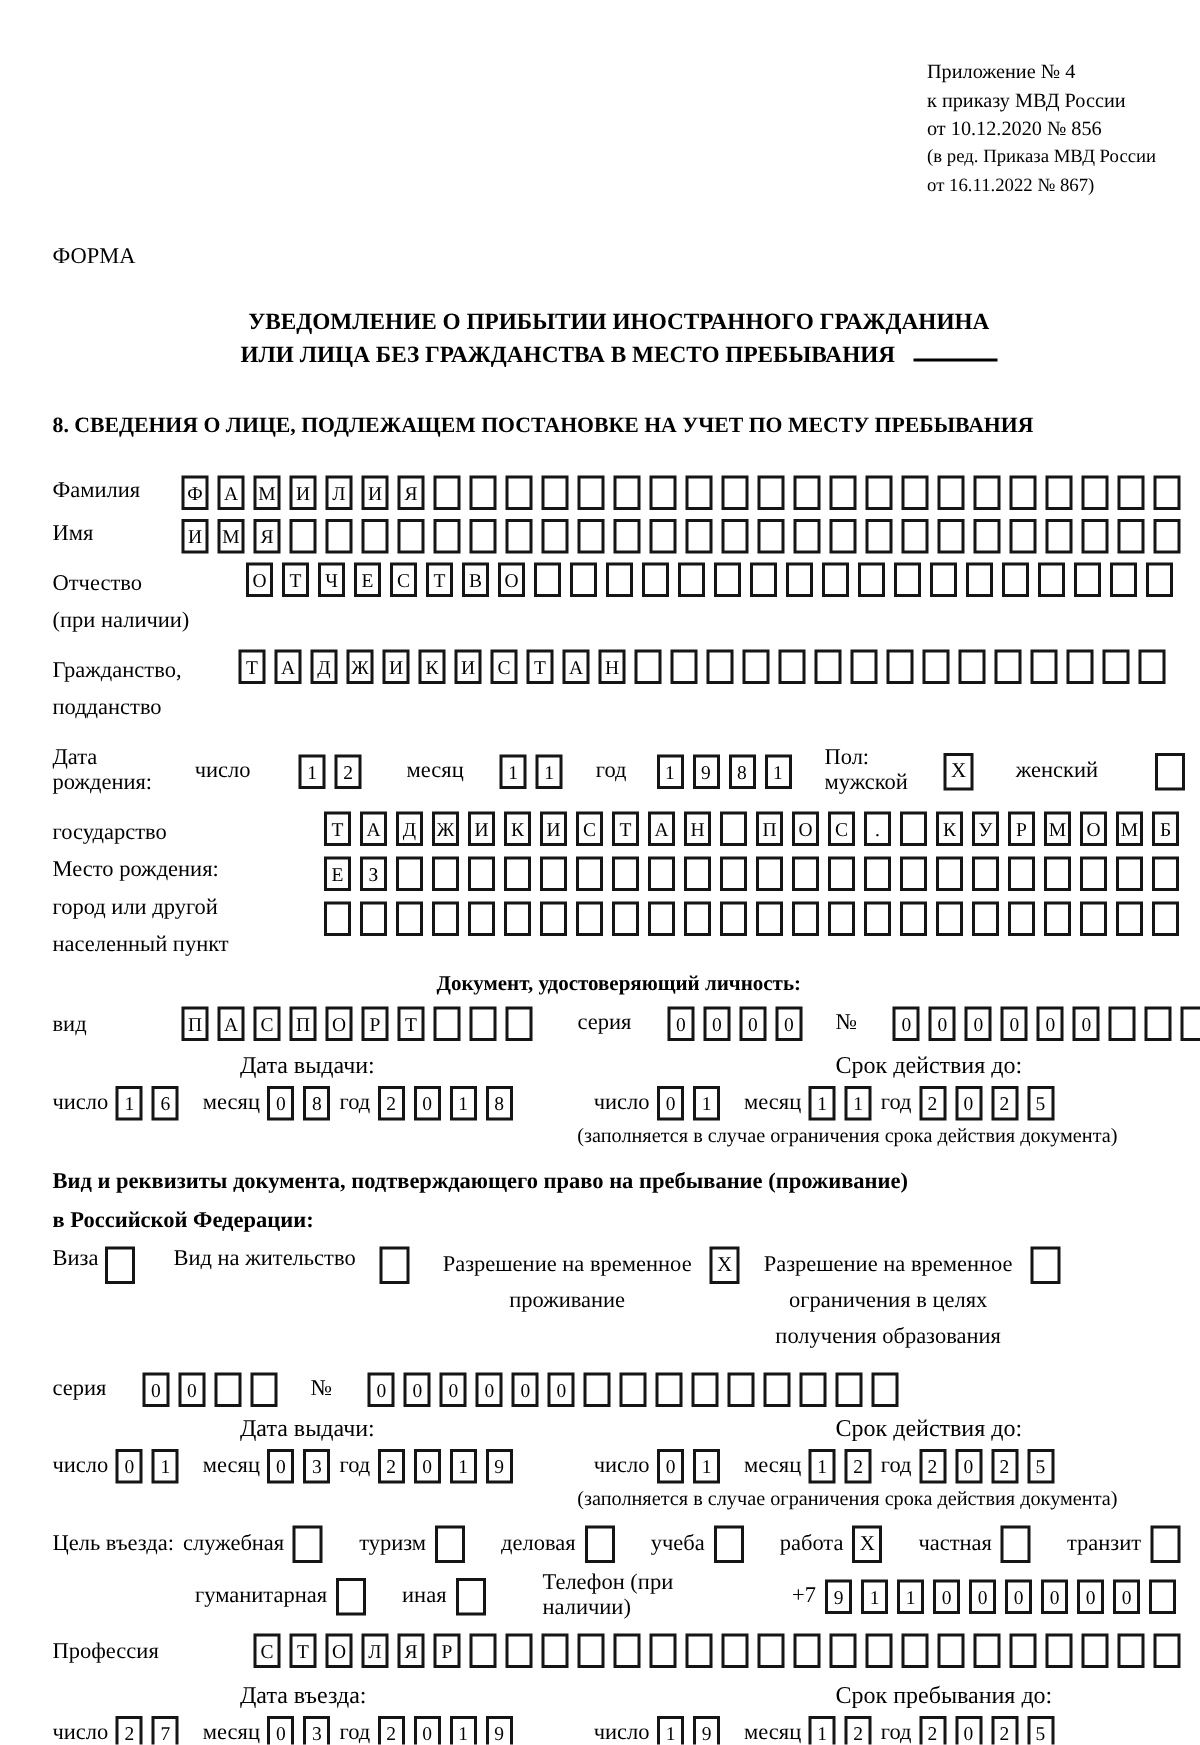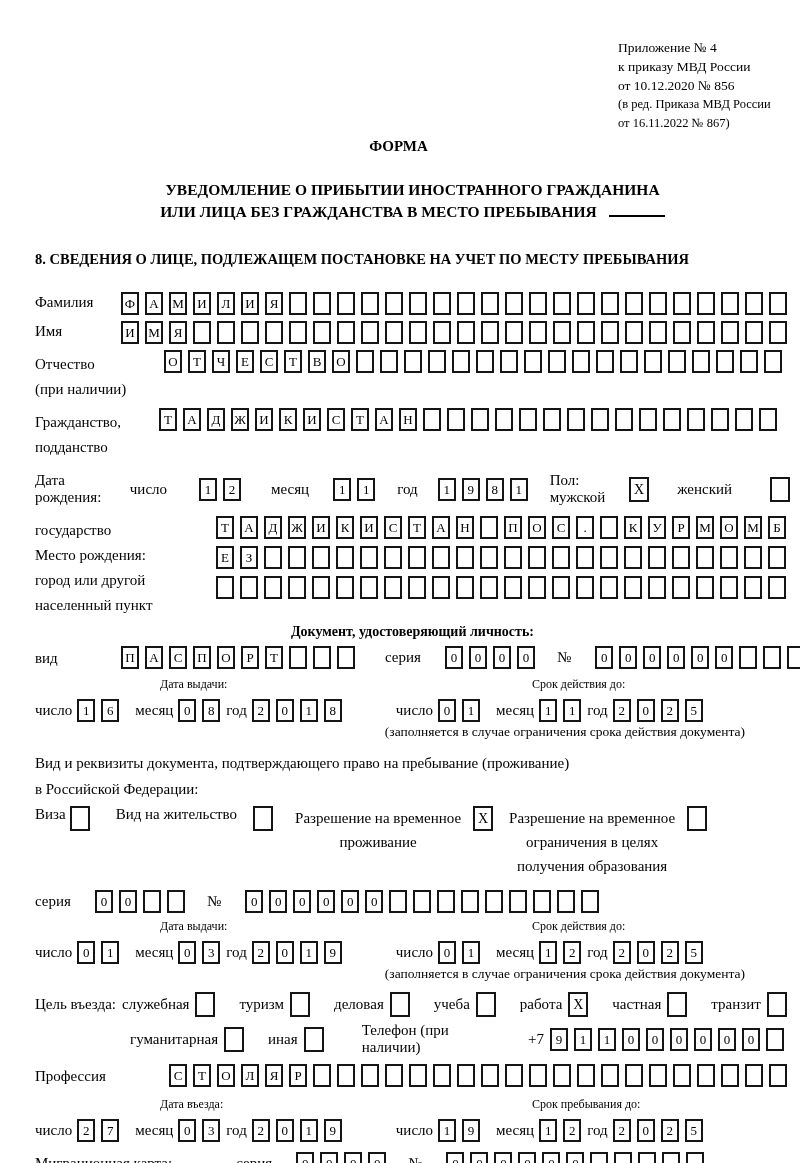--- a/index.html
+++ b/index.html
@@ -15,34 +15,34 @@
         border:2px solid #151515;text-align:center;font-size:14px;line-height:21px;flex:0 0 auto;}
   
   .row{display:flex;align-items:flex-start;margin-bottom:6px;gap:16px;}
   .row.ai-c{align-items:center;}
   .lbl{flex:0 0 auto;padding-top:2px;}
   .w70{width:70px;} .w113{width:113px;} .w108{width:108px;} .w165{width:165px;} .w118{width:118px;}
   .lblcol div{line-height:25px;}
   .stack .cells{display:flex;margin-bottom:7px;}
   .hdr{margin-left:583px;line-height:19px;font-size:13.5px;}
   .hdr .sub{font-size:12.5px;}
-  .forma{text-align:center;padding-right:28px;font-weight:bold;font-size:15px;margin-top:5px;}
+  .forma{text-align:left;padding-right:28px;font-weight:normal;font-size:15px;margin-top:30px;}
   .title{text-align:center;font-weight:bold;font-size:15.5px;margin-top:24px;line-height:22px;}
   .tunder{display:inline-block;width:56px;border-bottom:2px solid #000;margin-left:12px;}
   .sect{font-weight:bold;font-size:14.5px;margin-top:28px;margin-bottom:24px;white-space:nowrap;}
   .dochead{text-align:center;font-weight:bold;font-size:14px;margin:2px 0 6px 0;}
-  .dhdr{position:relative;height:19px;font-size:12px;}
+  .dhdr{position:relative;height:19px;font-size:16px;}
   .dhdr .h1{position:absolute;left:125px;}
-  .dhdr .h2{position:absolute;left:497px;}
+  .dhdr .h2{position:absolute;left:522px;}
   .drow{display:flex;align-items:center;margin-top:3px;margin-bottom:2px;}
   .drow .t{margin-right:5px;}
   .drow .ml{margin-left:10px;}
   .grp2{margin-left:48px;display:flex;align-items:center;}
   .note{text-align:right;padding-right:45px;font-size:13.5px;margin-bottom:8px;margin-top:2px;}
-  .intro{margin-top:10px;line-height:26px;}
+  .intro{margin-top:10px;line-height:26px;font-weight:bold;}
   .resopts{display:flex;align-items:flex-start;margin-top:4px;margin-bottom:12px;}
   .opt{display:flex;align-items:flex-start;}
   .optlines{text-align:center;line-height:24px;}
   .gap4{margin-left:4px;} .gap8{margin-left:8px;} .gap12{margin-left:12px;}
   .gap16{margin-left:16px;} .gap22{margin-left:22px;} .gap26{margin-left:26px;}
   .purp{display:flex;align-items:center;margin-bottom:5px;}
   .purp .t{margin-right:6px;}
   .purp .sp{margin-left:24px;}
 </style>
 </head>

